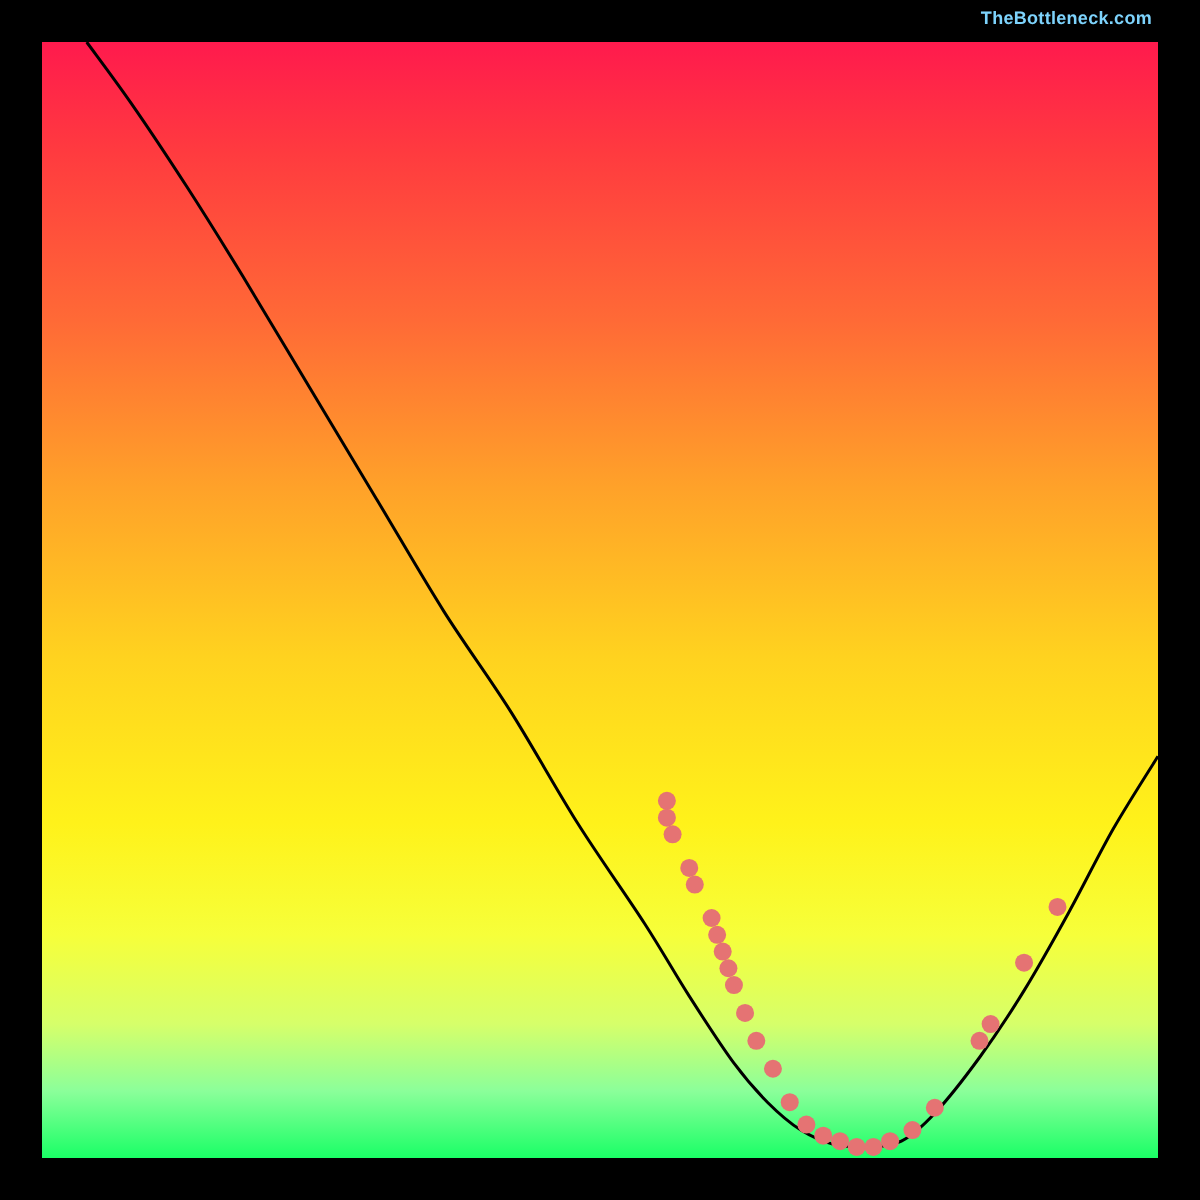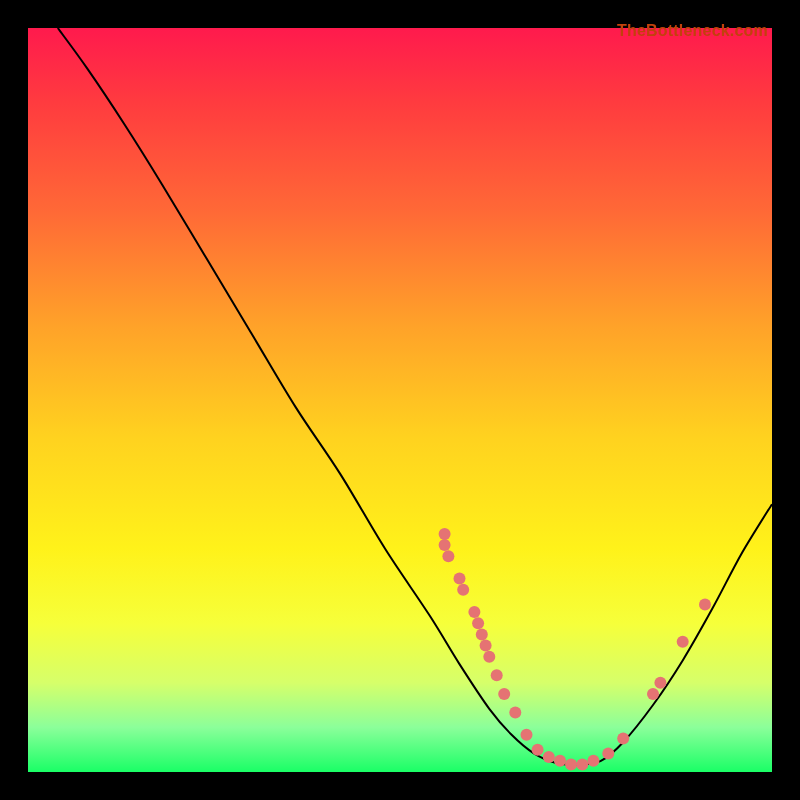--- a/index.html
+++ b/index.html
@@ -25,24 +25,24 @@
       #ffd21f 55%,
       #fff21a 70%,
       #f6ff3a 80%,
       #d6ff6a 88%,
       #8bff9a 94%,
       #1aff66 100%
     );
   }
   .watermark {
     position: absolute;
-    top: 22px;
+    top: 5px;
     right: 32px;
-    color: #c2410c;
-    font-size: 16px;
+    color: #7dd3fc;
+    font-size: 12px;
     font-weight: 600;
     letter-spacing: 0.2px;
   }
   svg {
     position: absolute;
     left: 0;
     top: 0;
   }
   .curve {
     fill: none;

